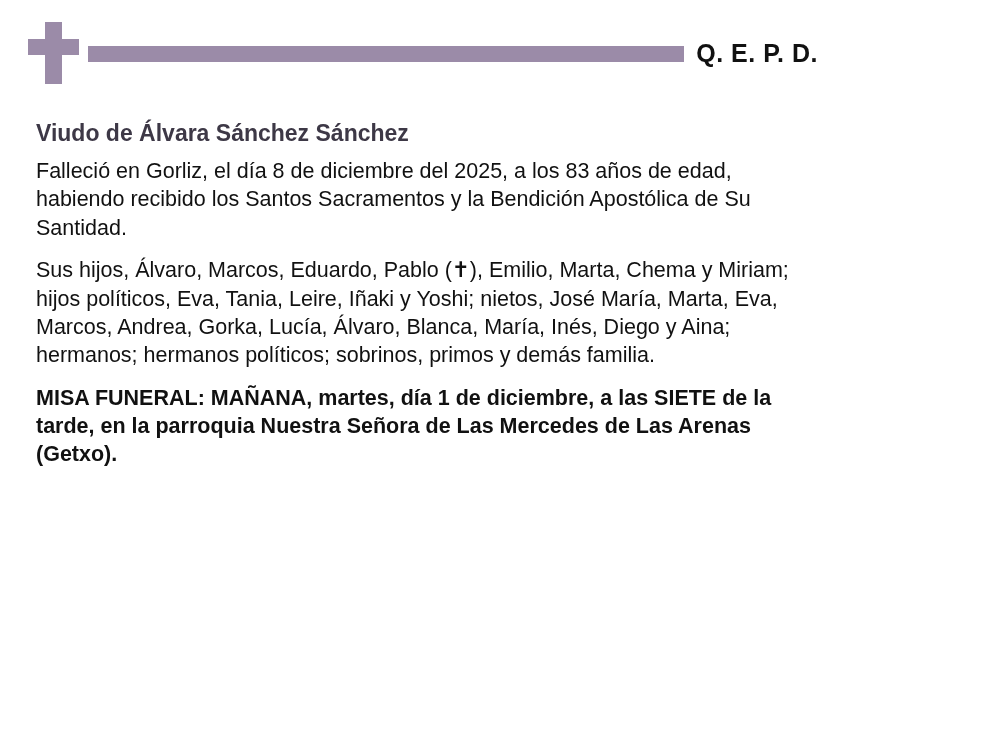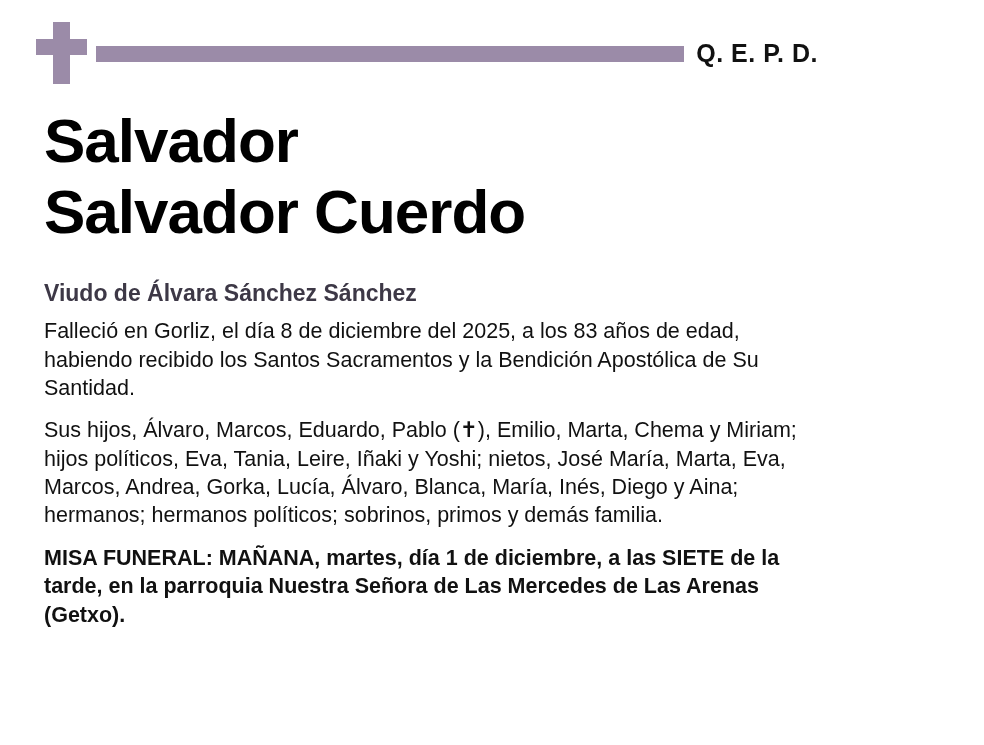--- a/index.html
+++ b/index.html
@@ -11,21 +11,21 @@
   body {
     width: 984px;
     height: 745px;
     font-family: "Liberation Sans", sans-serif;
     color: #111111;
     overflow: hidden;
   }
   .obituary {
     width: 844px;
     height: 745px;
-    padding: 22px 24px 10px 32px;
+    padding: 22px 24px 10px 24px;
     position: relative;
   }
 
   
   .header {
     position: relative;
     height: 62px;
     display: flex;
     align-items: center;
   }
@@ -120,24 +120,20 @@
 
   <div class="header">
     <div class="cross">
       <div class="v-bar"></div>
       <div class="h-bar"></div>
     </div>
     <div class="rule"></div>
     <div class="qepd">Q. E. P. D.</div>
   </div>
 
-  <div class="names">
-    <div class="name-line">Salvador</div>
-    <div class="name-line second">Salvador Cuerdo</div>
-  </div>
 
   <div class="body-text">
     <div class="widow">Viudo de Álvara Sánchez Sánchez</div>
     <p>Falleció en Gorliz, el día 8 de diciembre del 2025, a los 83 años de edad, habiendo recibido los Santos Sacramentos y la Bendición Apostólica de Su Santidad.</p>
     <p>Sus hijos, Álvaro, Marcos, Eduardo, Pablo (✝), Emilio, Marta, Chema y Miriam; hijos políticos, Eva, Tania, Leire, Iñaki y Yoshi; nietos, José María, Marta, Eva, Marcos, Andrea, Gorka, Lucía, Álvaro, Blanca, María, Inés, Diego y Aina; hermanos; hermanos políticos; sobrinos, primos y demás familia.</p>
     <p class="bold tight">MISA FUNERAL: MAÑANA, martes, día 1 de diciembre, a las SIETE de la tarde, en la parroquia Nuestra Señora de Las Mercedes de Las Arenas (Getxo).</p>
   </div>
 
 </div>
 

